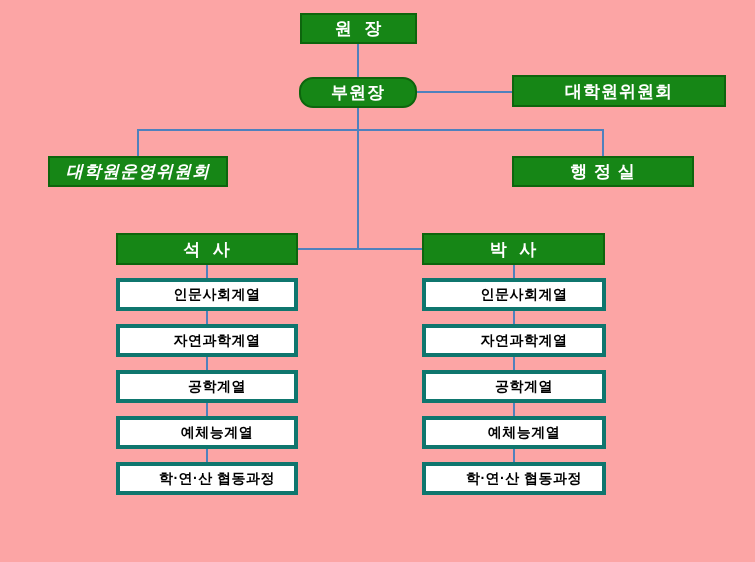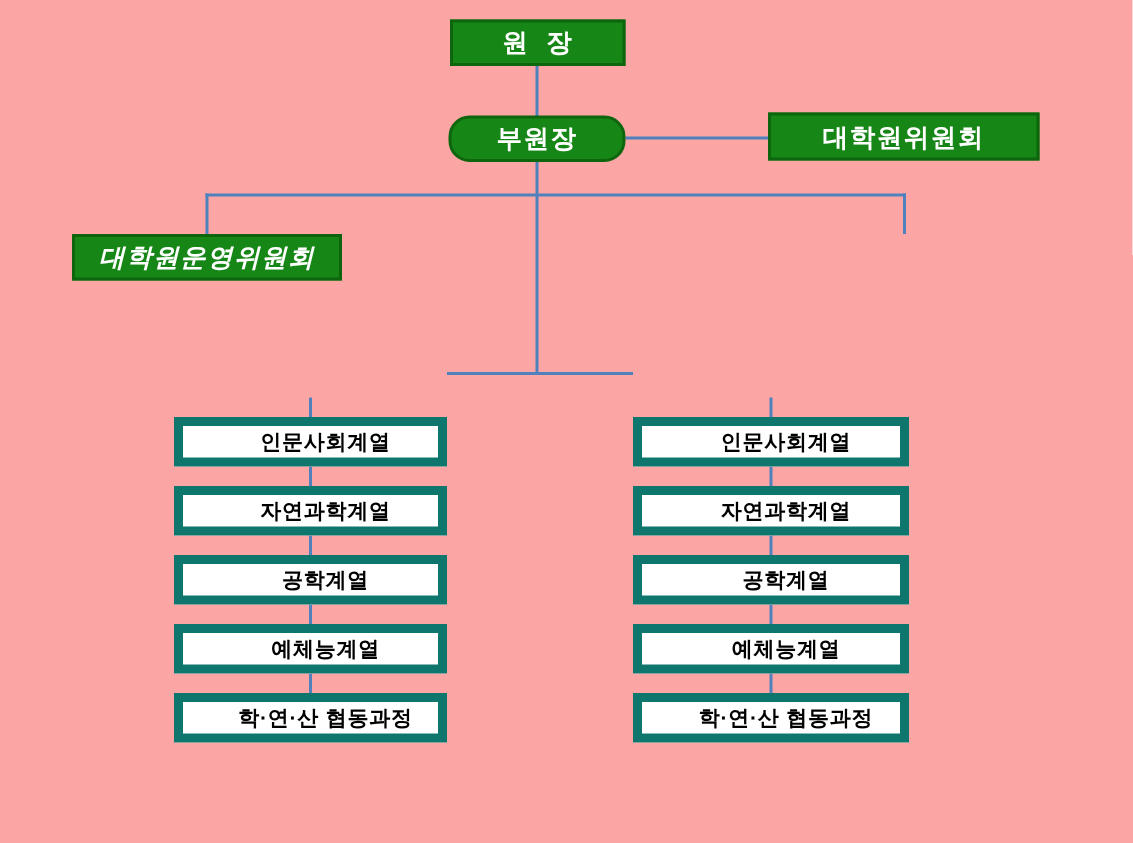--- a/index.html
+++ b/index.html
@@ -27,21 +27,21 @@
   }
   .green-box {
     background: #168616;
     border: 2px solid #0d650d;
     color: #ffffff;
     font-size: 17px;
     letter-spacing: 1px;
   }
   .white-box {
     background: #ffffff;
-    border: 6px solid #0f766e;
+    border: 4px solid #0f766e;
     color: #000000;
     font-size: 14px;
     letter-spacing: 0.5px;
     padding-left: 20px;
   }
   .line {
     position: absolute;
     background: #4f81bd;
   }
 </style>
@@ -67,26 +67,29 @@
   <div class="line" style="left:513px; top:265px; width:2px; height:13px;"></div>
   <div class="line" style="left:513px; top:311px; width:2px; height:13px;"></div>
   <div class="line" style="left:513px; top:357px; width:2px; height:13px;"></div>
   <div class="line" style="left:513px; top:403px; width:2px; height:13px;"></div>
   <div class="line" style="left:513px; top:449px; width:2px; height:13px;"></div>
 
   <div class="box green-box" style="left:300px; top:13px; width:117px; height:31px;">원  장</div>
 
   <div class="box green-box" style="left:299px; top:77px; width:118px; height:31px;border-radius:14px;">부원장</div>
 
-  <div class="box green-box" style="left:512px; top:75px; width:181px; height:32px;">대학원위원회</div>
+  <div class="box green-box" style="left:512px; top:75px; width:214px; height:32px;">대학원위원회</div>
 
   <div class="box green-box" style="left:48px; top:156px; width:180px; height:31px;font-style:italic;">대학원운영위원회</div>
 
+  <div class="box green-box" style="left:512px; top:156px; width:182px; height:31px;">행 정 실</div>
 
+  <div class="box green-box" style="left:116px; top:233px; width:182px; height:32px;">석  사</div>
 
+  <div class="box green-box" style="left:422px; top:233px; width:183px; height:32px;">박  사</div>
 
   <div class="box white-box" style="left:116px; top:278px; width:182px; height:33px;">인문사회계열</div>
   <div class="box white-box" style="left:116px; top:324px; width:182px; height:33px;">자연과학계열</div>
   <div class="box white-box" style="left:116px; top:370px; width:182px; height:33px;">공학계열</div>
   <div class="box white-box" style="left:116px; top:416px; width:182px; height:33px;">예체능계열</div>
   <div class="box white-box" style="left:116px; top:462px; width:182px; height:33px;">학·연·산 협동과정</div>
 
   <div class="box white-box" style="left:422px; top:278px; width:184px; height:33px;">인문사회계열</div>
   <div class="box white-box" style="left:422px; top:324px; width:184px; height:33px;">자연과학계열</div>
   <div class="box white-box" style="left:422px; top:370px; width:184px; height:33px;">공학계열</div>

